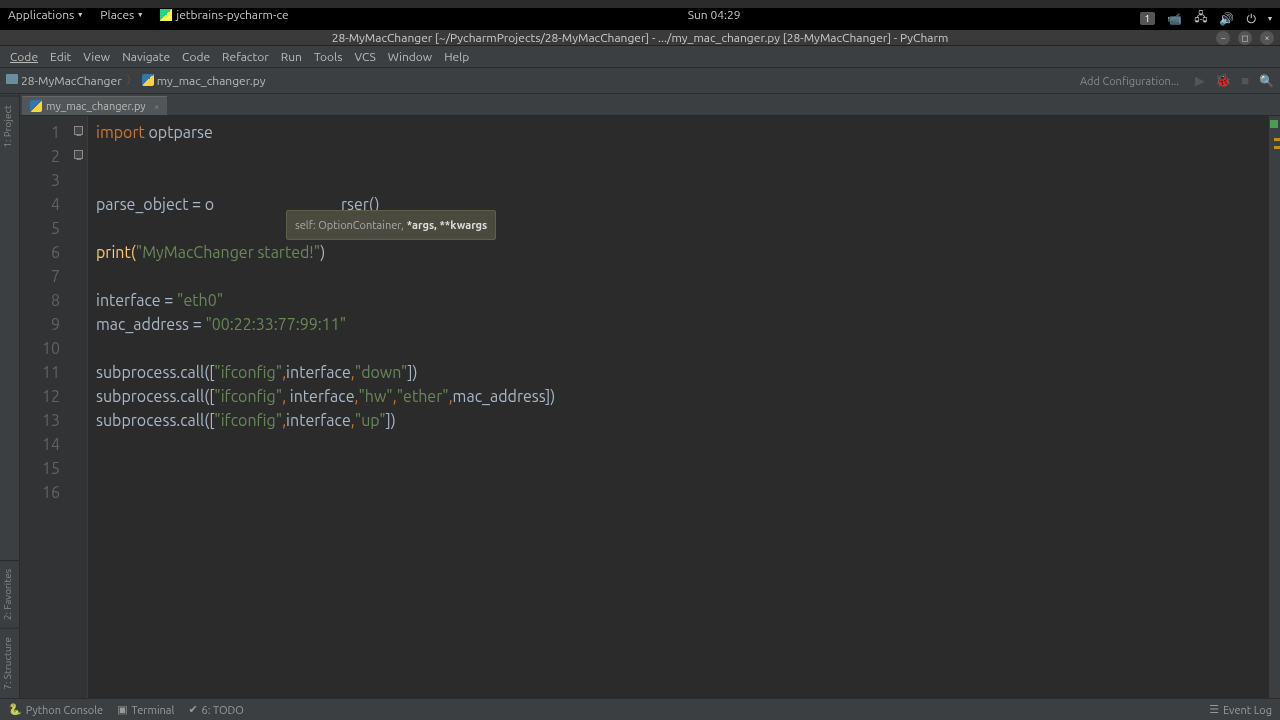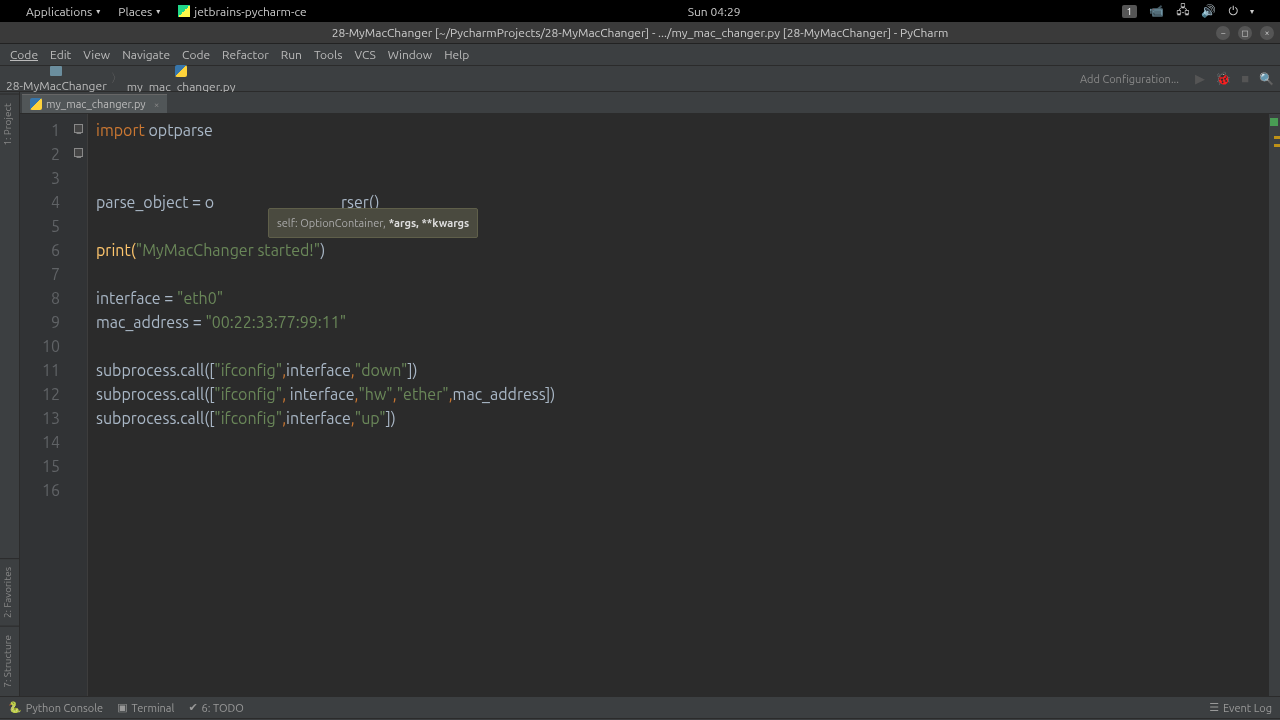--- a/index.html
+++ b/index.html
@@ -1,40 +1,40 @@
 <!DOCTYPE html>
 <html><head>
 <meta charset="utf-8">
 <style>
 * { margin: 0; padding: 0; box-sizing: border-box; font-family: "Ubuntu", "Segoe UI", sans-serif; }
 body { width: 1280px; height: 720px; background: #2b2b2b; overflow: hidden; font-size: 13px; }
 
 
-.gnome-bar { height: 22px; background: #000; color: #ccc; display: flex; align-items: center; padding: 0 26px; font-size: 12px; }
+.gnome-bar { height: 22px; background: #000; color: #ccc; display: flex; align-items: flex-start; padding: 0 8px; font-size: 12px; margin-top: 8px; }
 .gnome-left { display: flex; gap: 18px; align-items: center; }
 .gnome-item { display: flex; align-items: center; gap: 4px; }
 .gnome-center { flex: 1; text-align: center; }
 .gnome-right { display: flex; gap: 12px; align-items: center; }
 .dropdown-arrow { font-size: 8px; }
 .badge { background: #555; color: #fff; padding: 1px 5px; border-radius: 2px; font-size: 10px; }
 
 
-.title-bar { height: 22px; background: #3a3a3a; color: #ccc; display: flex; align-items: center; justify-content: center; font-size: 12px; position: relative; border-bottom: 1px solid #222; }
+.title-bar { height: 16px; background: #3a3a3a; color: #ccc; display: flex; align-items: center; justify-content: center; font-size: 12px; position: relative; border-bottom: 1px solid #222; }
 .win-controls { position: absolute; right: 6px; display: flex; gap: 8px; }
 .win-btn { width: 14px; height: 14px; border-radius: 50%; background: #555; display: flex; align-items: center; justify-content: center; font-size: 9px; color: #ccc; }
 
 
 .menu-bar { height: 22px; background: #3c3f41; color: #bbb; display: flex; align-items: center; padding: 0 4px; font-size: 12px; border-bottom: 1px solid #2b2b2b; }
 .menu-item { padding: 0 6px; }
 .menu-item:first-child { text-decoration: underline; }
 
 
 .nav-bar { height: 26px; background: #3c3f41; display: flex; align-items: center; padding: 0 6px; font-size: 12px; border-bottom: 1px solid #2b2b2b; justify-content: space-between; }
 .breadcrumbs { display: flex; align-items: center; gap: 4px; color: #bbb; }
-.crumb { display: flex; align-items: center; gap: 3px; flex-direction: column; }
+.crumb { display: flex; gap: 3px; }
 .crumb-sep { color: #666; }
 .folder-icon { width: 12px; height: 10px; background: #6b8e9e; display: inline-block; border-radius: 1px; }
 .py-icon { width: 12px; height: 12px; background: linear-gradient(135deg,#3776ab 50%, #ffd43b 50%); border-radius: 2px; display: inline-block; }
 .nav-right { display: flex; align-items: center; gap: 10px; color: #888; }
 .add-config { color: #888; font-size: 11px; padding: 2px 6px; }
 .run-ctrl { color: #555; font-size: 13px; }
 .search-icon { color: #888; }
 
 
 .editor-wrap { display: flex; height: 604px; }
@@ -211,21 +211,21 @@
         <div class="line"><span class="fn">print(</span><span class="str">"MyMacChanger started!"</span><span>)</span></div>
         <div class="line"></div>
         <div class="line"><span>interface = </span><span class="str">"eth0"</span></div>
         <div class="line"><span>mac_address = </span><span class="str">"00:22:33:77:99:11"</span></div>
         <div class="line"></div>
         <div class="line"><span>subprocess.call([</span><span class="str">"ifconfig"</span><span class="comma">,</span><span>interface</span><span class="comma">,</span><span class="str">"down"</span><span>])</span></div>
         <div class="line"><span>subprocess.call([</span><span class="str">"ifconfig"</span><span class="comma">,</span><span> </span><span>interface</span><span class="comma">,</span><span class="str">"hw"</span><span class="comma">,</span><span class="str">"ether"</span><span class="comma">,</span><span>mac_address</span><span>])</span></div>
         <div class="line"><span>subprocess.call([</span><span class="str">"ifconfig"</span><span class="comma">,</span><span>interface</span><span class="comma">,</span><span class="str">"up"</span><span>])</span></div>
         <div class="line"></div>
 
-        <div class="hint-tooltip" style="top:94px; left:180px;">
+        <div class="hint-tooltip" style="top:94px; left:198px;">
           <span>self: OptionContainer,</span> <span class="active">*args, **kwargs</span>
         </div>
       </div>
       <div class="right-gutter">
         <div class="marker-green"></div>
         <div class="marker-warn" style="top:22px"></div>
         <div class="marker-warn" style="top:30px"></div>
       </div>
     </div>
   </div>

